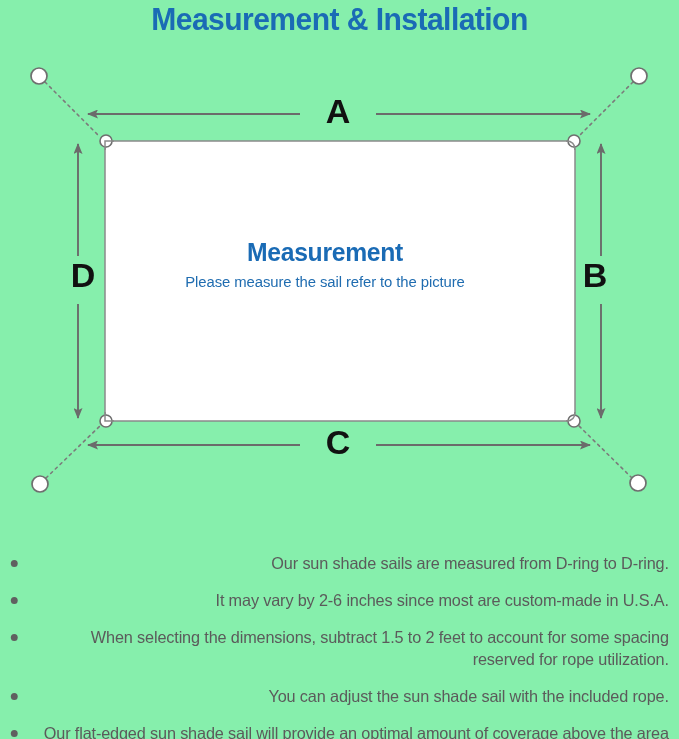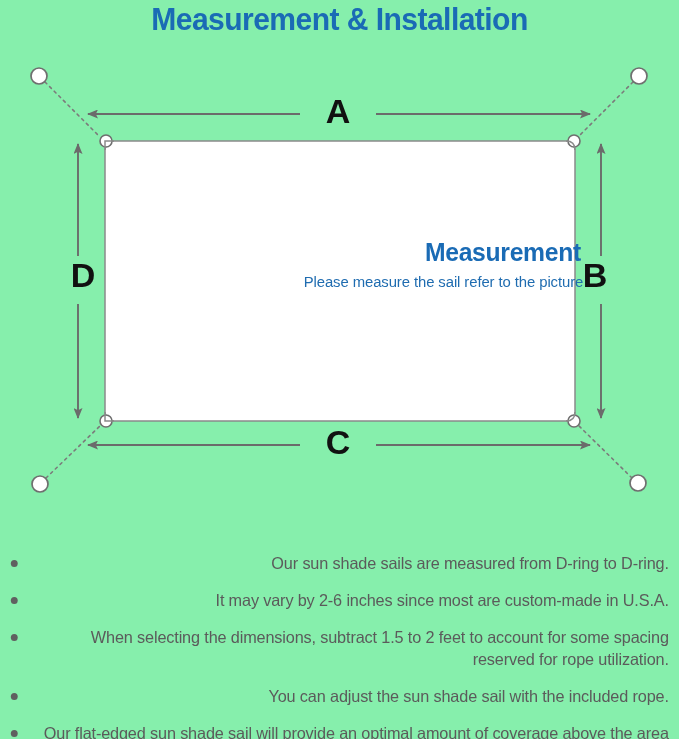--- a/index.html
+++ b/index.html
@@ -66,22 +66,21 @@
   .dim-A { left: 308px; top: 48px; width: 60px; }
   .dim-C { left: 308px; top: 379px; width: 60px; }
   .dim-D { left: 63px; top: 212px; width: 40px; }
   .dim-B { left: 575px; top: 212px; width: 40px; }
 
   .center-block {
     position: absolute;
     left: 105px;
     top: 190px;
     width: 440px;
-    text-align: right;
-    padding-left: 47px;
+    text-align: center;
   }
   .center-title {
     font-family: "Liberation Sans", sans-serif;
     font-size: 26px;
     line-height: 32px;
     font-weight: 700;
     color: #1a6bb5;
     letter-spacing: -0.3px;
     transform: scaleX(0.95);
   }

